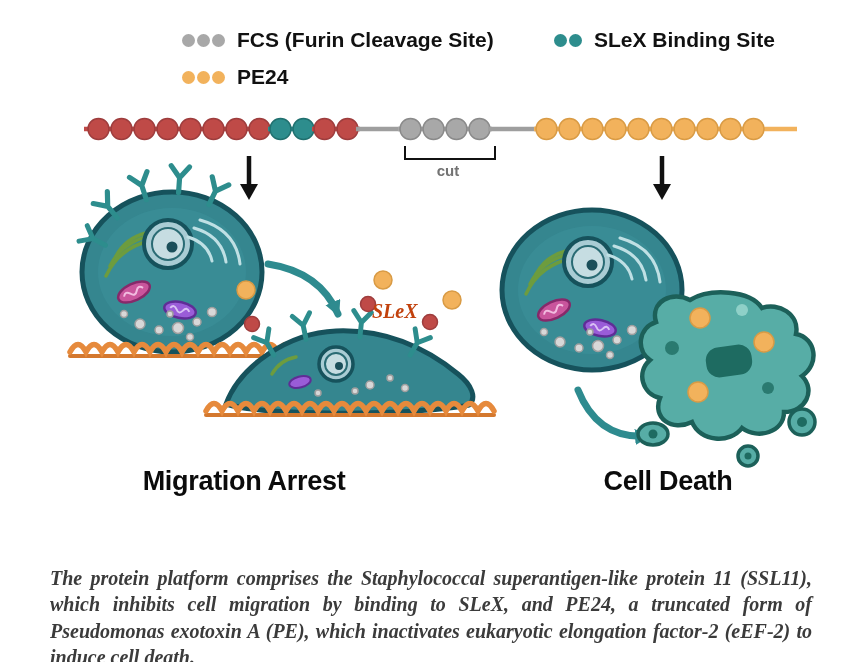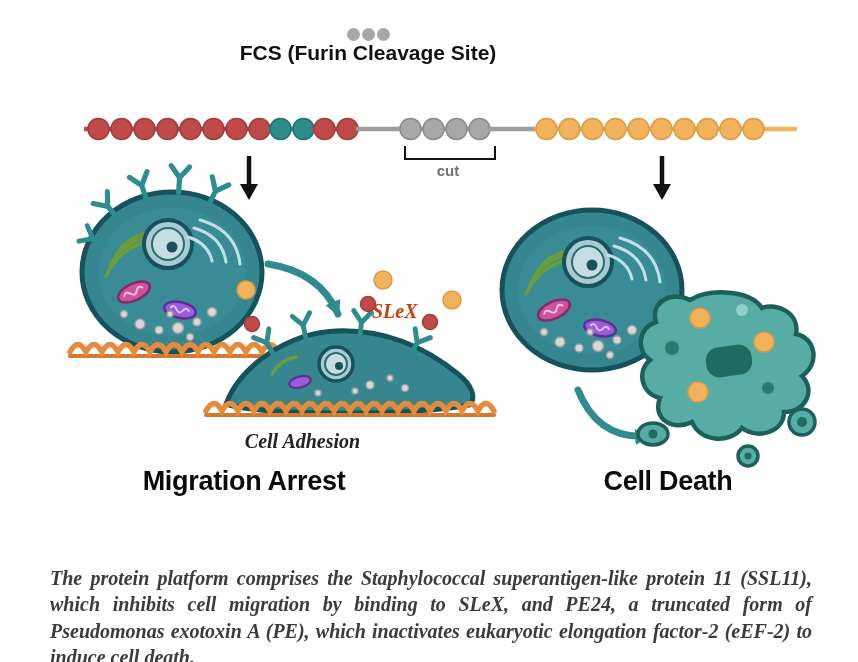--- a/index.html
+++ b/index.html
@@ -2,21 +2,21 @@
 <html><head>
 <meta charset="utf-8">
 <style>
   html,body{margin:0;padding:0;background:#ffffff;}
   .canvas{position:relative;width:858px;height:662px;background:#ffffff;overflow:hidden;
           font-family:"Liberation Sans",sans-serif;}
 
   
   .legend{position:absolute;left:182px;top:28px;display:grid;
           grid-template-columns:372px auto;row-gap:13px;}
-  .legend-item{display:flex;align-items:center;gap:0;flex-direction:column;}
+  .legend-item{display:flex;align-items:center;gap:12px;}
   .legend-dots{display:flex;gap:2px;align-items:center;}
   .dot{width:13px;height:13px;border-radius:50%;display:inline-block;}
   .legend-label{font-size:21px;font-weight:600;color:#111;white-space:nowrap;}
 
   
   #chain-svg{position:absolute;left:0;top:0;width:858px;height:662px;}
 
   .cut-bracket{position:absolute;left:404px;top:146px;width:88px;height:12px;
                border-left:2px solid #111;border-right:2px solid #111;border-bottom:2px solid #111;}
   .cut-label{position:absolute;left:404px;top:162px;width:88px;text-align:center;
@@ -50,20 +50,35 @@
 <div class="canvas">
 
   <div class="legend">
     <div class="legend-item">
       <span class="legend-dots">
           <span class="dot" style="background: rgb(168, 168, 168);"></span>
           <span class="dot" style="background: rgb(168, 168, 168);"></span>
           <span class="dot" style="background: rgb(168, 168, 168);"></span>
         </span>
       <span class="legend-label">FCS (Furin Cleavage Site)</span>
+    </div>
+    <div class="legend-item">
+      <span class="legend-dots">
+          <span class="dot" style="background: rgb(45, 141, 141);"></span>
+          <span class="dot" style="background: rgb(45, 141, 141);"></span>
+        </span>
+      <span class="legend-label">SLeX Binding Site</span>
+    </div>
+    <div class="legend-item">
+      <span class="legend-dots">
+          <span class="dot" style="background: rgb(242, 178, 92);"></span>
+          <span class="dot" style="background: rgb(242, 178, 92);"></span>
+          <span class="dot" style="background: rgb(242, 178, 92);"></span>
+        </span>
+      <span class="legend-label">PE24</span>
     </div>
   </div>
 
   <svg id="chain-svg">
       <line x1="84" x2="272" y1="129" y2="129" stroke="#bf4a47" stroke-width="4.5"></line>
       <circle cx="98.5" cy="129" r="10.5" fill="#bf4a47" stroke="#9e3d3d" stroke-width="1.5"></circle>
       <circle cx="121.5" cy="129" r="10.5" fill="#bf4a47" stroke="#9e3d3d" stroke-width="1.5"></circle>
       <circle cx="144.5" cy="129" r="10.5" fill="#bf4a47" stroke="#9e3d3d" stroke-width="1.5"></circle>
       <circle cx="167.5" cy="129" r="10.5" fill="#bf4a47" stroke="#9e3d3d" stroke-width="1.5"></circle>
       <circle cx="190.5" cy="129" r="10.5" fill="#bf4a47" stroke="#9e3d3d" stroke-width="1.5"></circle>
@@ -226,19 +241,18 @@
         <circle cx="802" cy="272" r="5" fill="#1e6b61"></circle>
       </g>
       <g>
         <circle cx="748" cy="306" r="10" fill="#57ada6" stroke="#1c6059" stroke-width="3.5"></circle>
         <circle cx="748" cy="306" r="3.5" fill="#1e6b61"></circle>
       </g>
     </g>
   </svg>
 
   <div class="slex-label">SLeX</div>
-  <div class="adhesion-label">Cell Adhesion</div>
   <div class="title title-right">Cell Death</div>
   <div class="title title-left">Migration Arrest</div>
 
   <p class="caption">The protein platform comprises the Staphylococcal superantigen-like protein 11 (SSL11), which inhibits cell migration by binding to SLeX, and PE24, a truncated form of Pseudomonas exotoxin A (PE), which inactivates eukaryotic elongation factor-2 (eEF-2) to induce cell death.</p>
 
 </div>
 
 </body></html>

